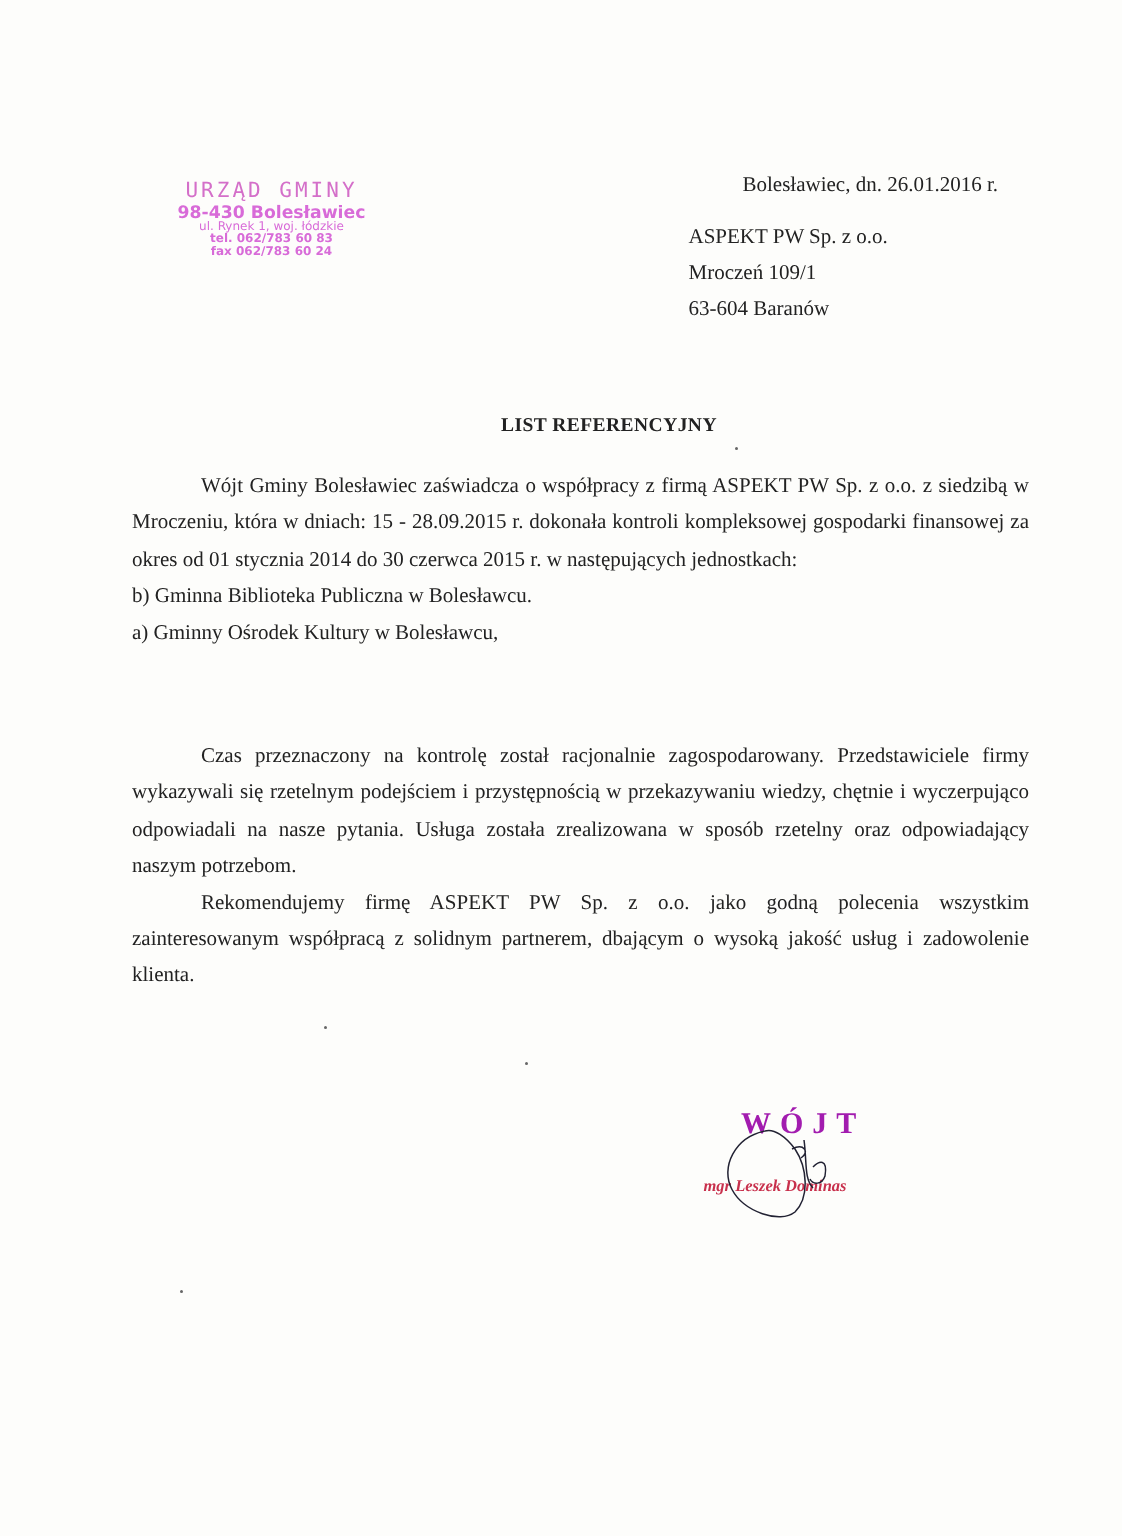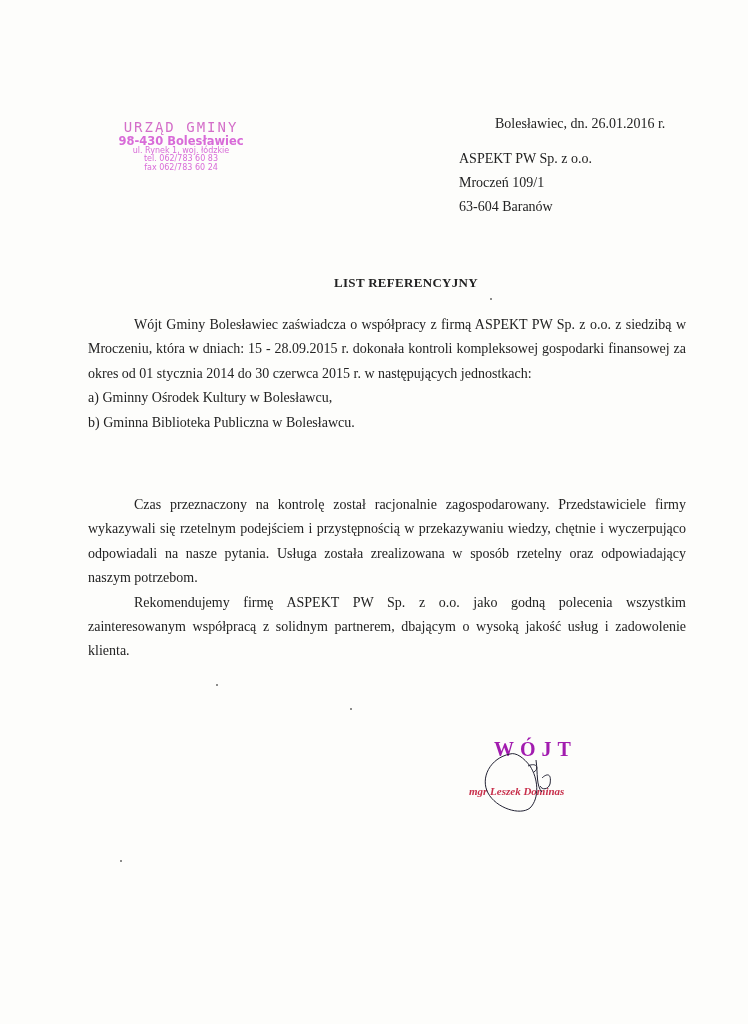--- a/index.html
+++ b/index.html
@@ -6,21 +6,21 @@
   body {
     width:748px; height:1024px; background:#fdfdfb; position:relative; overflow:hidden;
     font-family:"Liberation Serif", "DejaVu Serif", serif; color:#222;
   }
   .abs { position:absolute; }
   .date { left:495px; top:76px; font-size:14px;margin-top:40px; }
   .stamp { left:96px; top:120px; width:170px; text-align:center; color:#d86bd8; font-family:"DejaVu Sans", sans-serif; line-height:1.05; }
   .stamp .l1 { font-size:14px; font-weight:normal; letter-spacing:2px; font-family:"DejaVu Sans Mono", monospace; color:#d46fc9; }
   .stamp .l2 { font-size:11.5px; font-weight:bold; }
   .stamp .l3 { font-size:8px; }
-  .stamp .l4, .stamp .l5 { font-size:8px; font-weight:normal; }
+  .stamp .l4, .stamp .l5 { font-size:8px; font-weight:bold; }
   .addr { left:434px; top:147px; font-size:14px; line-height:24px;margin-left:25px; }
   .title { left:0; width:748px; top:275px; text-align:center; font-weight:bold; font-size:13px; letter-spacing:0.3px;padding-left:32px; }
   .body { left:88px; width:598px; font-size:14px; line-height:24.4px; text-align:justify; }
   .p1 { top:313px; }
   .p2 { top:493px; }
   .p { text-indent:46px; margin:0; }
   .line { margin:0; }
   .sig { left:480px; top:738px; width:130px; height:80px; }
   .sig .wojt { position:absolute; left:14px; top:0; font-size:20px; font-weight:bold; color:#a21caf; letter-spacing:6px; font-family:"Liberation Serif", serif; }
   .sig .name { position:absolute; left:-11px; top:47px; font-size:11px; font-weight:bold; font-style:italic; color:#c8304c; white-space:nowrap; }
@@ -44,22 +44,22 @@
   <div>ASPEKT PW Sp. z o.o.</div>
   <div>Mroczeń 109/1</div>
   <div>63-604 Baranów</div>
 </div>
 
 <div class="abs title">LIST REFERENCYJNY</div>
 <div class="abs dot" style="left:490px;top:298px;"></div>
 
 <div class="abs body p1">
   <p class="p">Wójt Gminy Bolesławiec zaświadcza o współpracy z firmą ASPEKT PW Sp. z o.o. z siedzibą w Mroczeniu, która w dniach: 15 - 28.09.2015 r. dokonała kontroli kompleksowej gospodarki finansowej za okres od 01 stycznia 2014 do 30 czerwca 2015 r. w następujących jednostkach:</p>
+  <p class="line">b) Gminna Biblioteka Publiczna w Bolesławcu.</p>
   <p class="line">a) Gminny Ośrodek Kultury w Bolesławcu,</p>
-  <p class="line">b) Gminna Biblioteka Publiczna w Bolesławcu.</p>
 </div>
 
 <div class="abs body p2">
   <p class="p">Czas przeznaczony na kontrolę został racjonalnie zagospodarowany. Przedstawiciele firmy wykazywali się rzetelnym podejściem i przystępnością w przekazywaniu wiedzy, chętnie i wyczerpująco odpowiadali na nasze pytania. Usługa została zrealizowana w sposób rzetelny oraz odpowiadający naszym potrzebom.</p>
   <p class="p">Rekomendujemy firmę ASPEKT PW Sp. z o.o. jako godną polecenia wszystkim zainteresowanym współpracą z solidnym partnerem, dbającym o wysoką jakość usług i zadowolenie klienta.</p>
 </div>
 
 <div class="abs dot" style="left:216px;top:684px;"></div>
 <div class="abs dot" style="left:350px;top:708px;"></div>
 <div class="abs dot" style="left:120px;top:860px;"></div>

